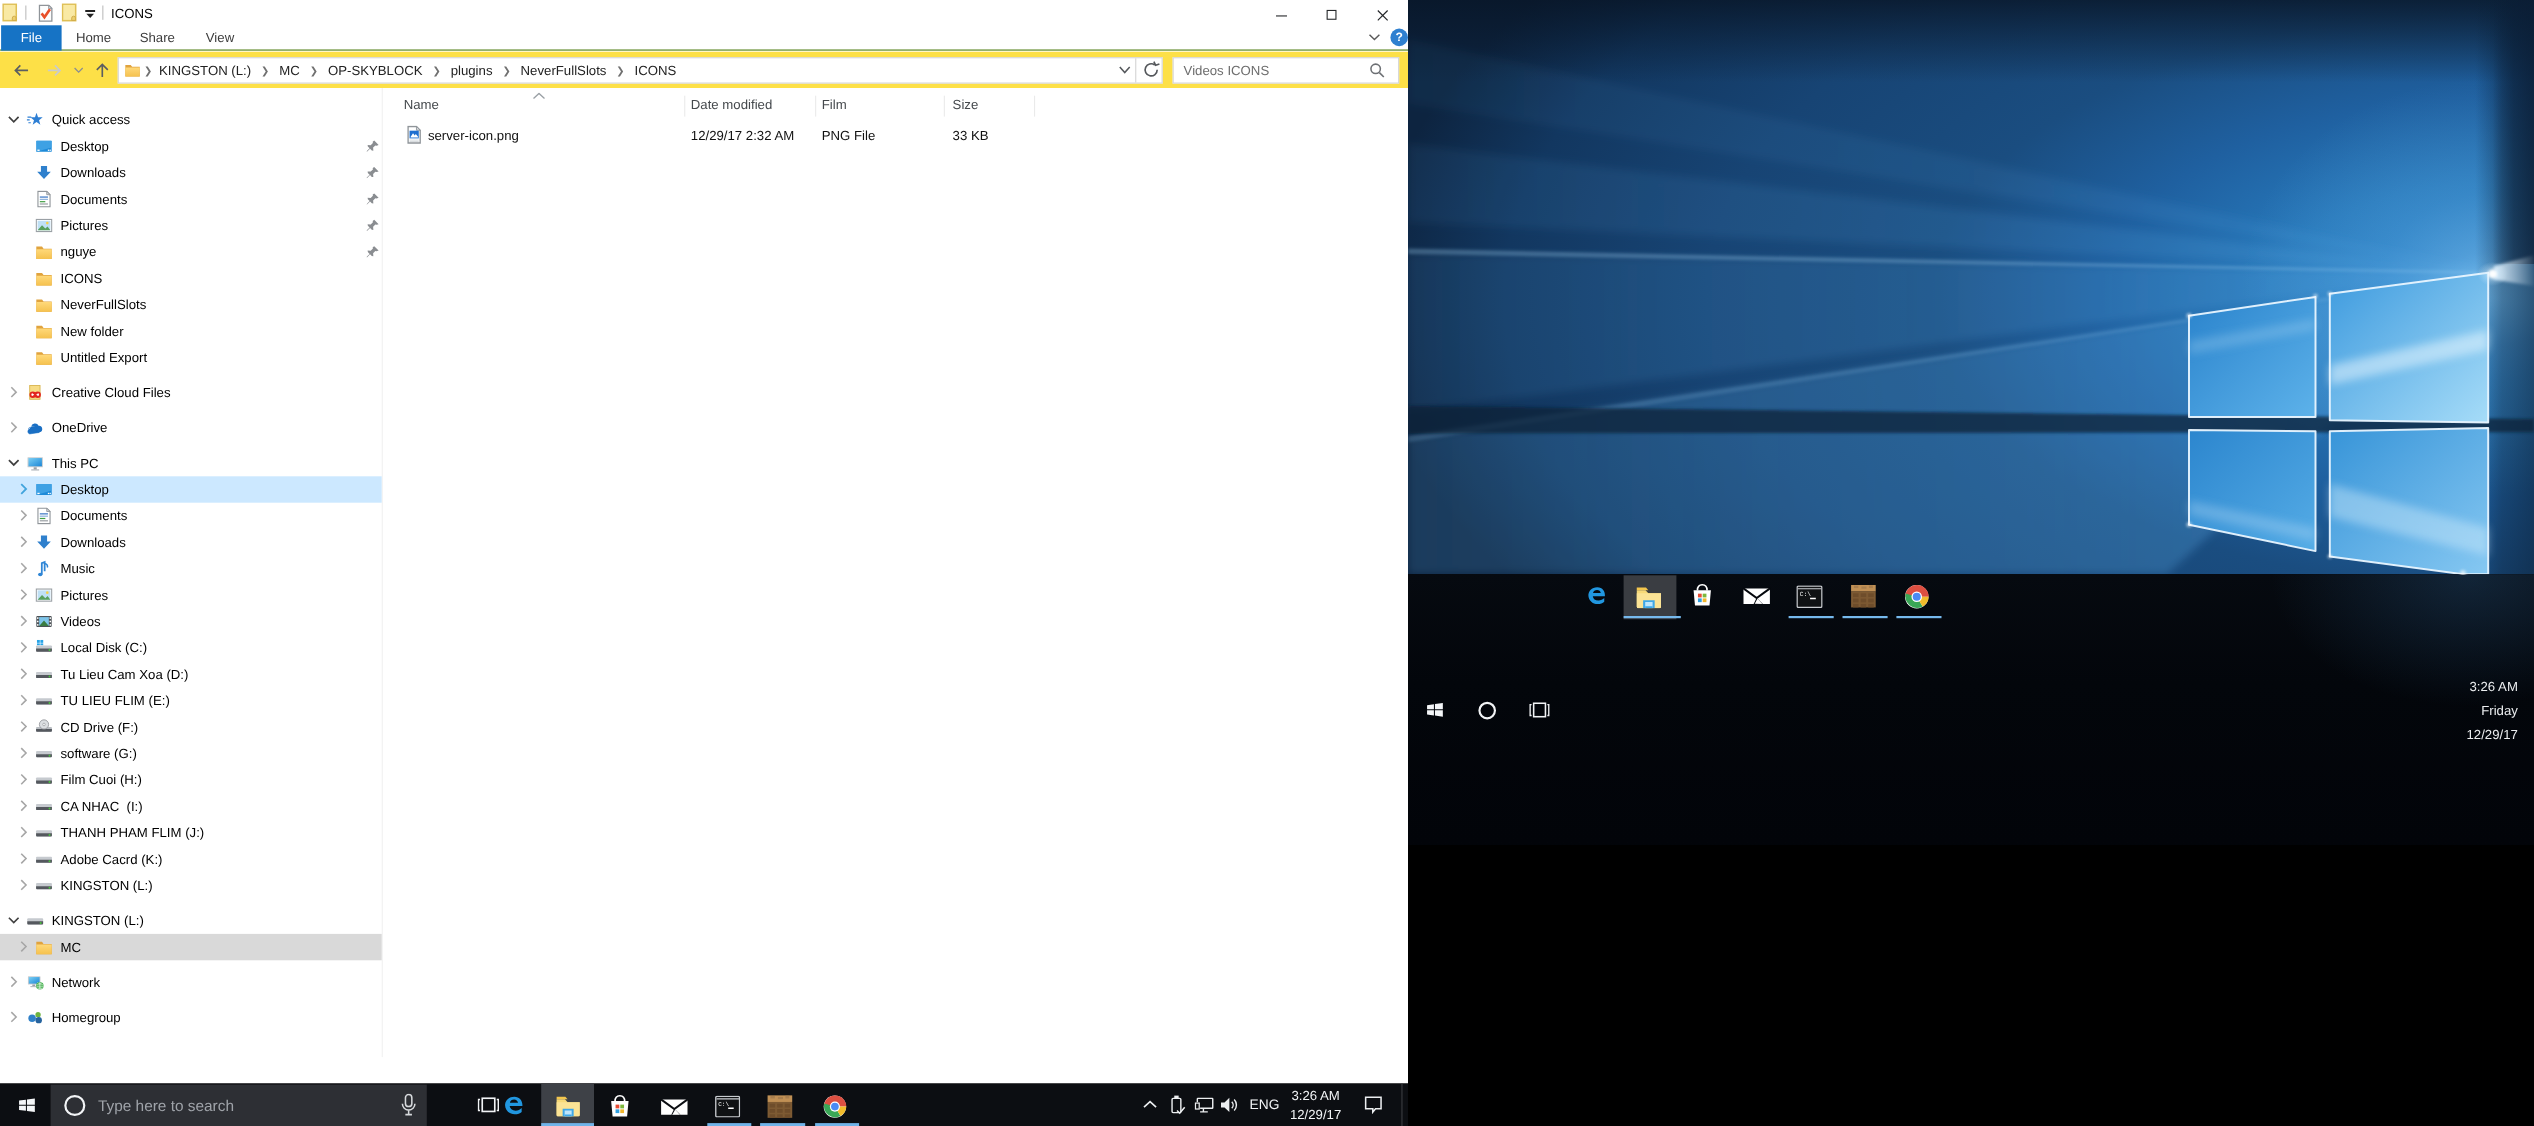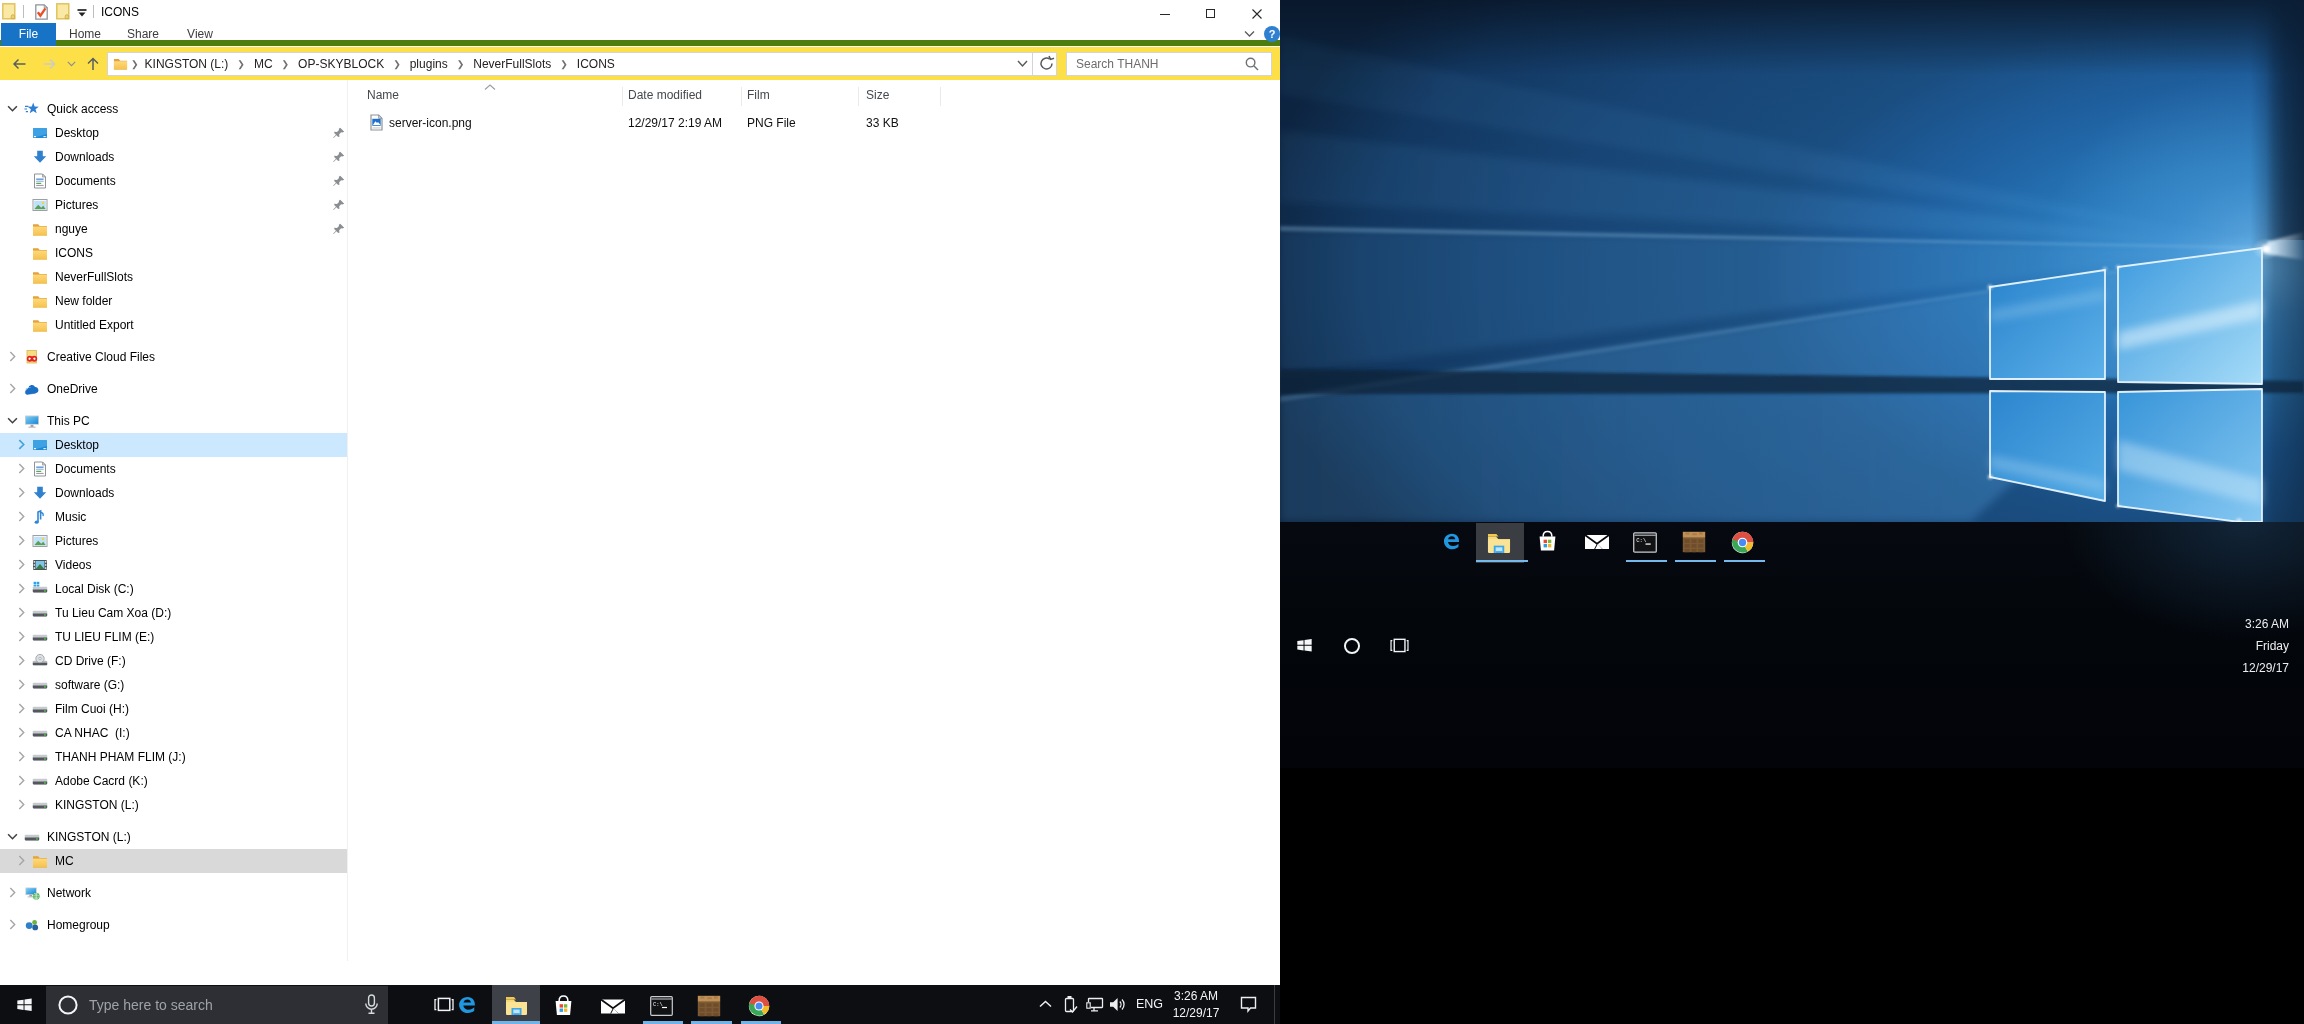--- a/index.html
+++ b/index.html
@@ -1,21 +1,21 @@
 <!DOCTYPE html>
 <html><head><meta charset="utf-8"><style>
 *{margin:0;padding:0;box-sizing:border-box}
 body{font-family:"Liberation Sans",sans-serif;}
 #root{position:relative;width:2304px;height:1024px;background:#000;overflow:hidden;font-family:"Liberation Sans",sans-serif}
 .abs{position:absolute}
 svg{display:block}
 
 #win{position:absolute;left:0;top:0;width:1280px;height:985px;background:#fff;font-size:12px;color:#111}
 .cap{position:absolute;top:0;height:29px;width:46px}
-.tabs{position:absolute;left:0;top:23px;width:1280px;height:23px;background:#fff;border-bottom:6px solid #4d7c0f}
+.tabs{position:absolute;left:0;top:23px;width:1280px;height:23px;background:#fff;border-bottom:1px solid #4d7c0f}
 .tab{position:absolute;top:0;height:23px;font-size:12px;color:#3c3c3c;line-height:23px;text-align:center}
 #ftab{left:1px;width:55px;background:#1673c5;color:#fff}
 .tb{position:absolute;left:0;top:47px;width:1280px;height:33px;background:#fde047}
 .box{position:absolute;border:1px solid #d4d4d4;background:#fff}
 .crumb{font-size:12px;color:#222;line-height:22px}
 .crumb b{font-weight:normal;padding:0 9px}
 .crumb i{font-style:normal;color:#707070;font-size:9px;position:relative;top:-1px}
 
 .row{position:absolute;left:0;width:347px;height:24px;line-height:24px;font-size:12px;color:#000;white-space:nowrap}
 .row .lb{position:absolute;left:47px;top:0}
@@ -245,21 +245,21 @@
     <svg class="abs" style="left:1017px;top:13px" width="11" height="8" viewBox="0 0 11 8">
           <path d="M1 1l4.5 5L10 1" fill="none" stroke="#55585c" stroke-width="1.4"></path>
         </svg>
     <div class="abs" style="left:1032px;top:6px;width:1px;height:22px;background:#d4d4d4"></div>
     <svg class="abs" style="left:1038px;top:8px" width="17" height="17" viewBox="0 0 17 17">
           <path d="M14 8.5a5.5 5.5 0 11-2.2-4.4" fill="none" stroke="#55585c" stroke-width="1.5"></path>
           <path d="M11 1l1.6 3.4L16 3.2" fill="none" stroke="#55585c" stroke-width="1.5"></path>
         </svg>
 
     <div class="box" style="left:1066px;top:5px;width:206px;height:24px"></div>
-    <div class="abs" style="left:1076px;top:10px;font-size:12px;color:#6d6d6d">Search THANH</div>
+    <div class="abs" style="left:1076px;top:10px;font-size:12px;color:#6d6d6d">Videos ICONS</div>
     <svg class="abs" style="left:1245px;top:10px" width="14" height="14" viewBox="0 0 14 14">
           <circle cx="5.6" cy="5.6" r="4.3" fill="none" stroke="#6d7074" stroke-width="1.4"></circle>
           <path d="M9 9l4 4" stroke="#6d7074" stroke-width="1.5"></path>
         </svg>
   </div>
 
   <div class="abs" style="left:347px;top:80px;width:1px;height:881px;background:#f0f0f0"></div>
 
   <div class="abs" style="left:0;top:433px;width:347px;height:24px;background:#cce8ff"></div>
   <div class="abs" style="left:0;top:849px;width:347px;height:24px;background:#d9d9d9"></div>
@@ -560,21 +560,21 @@
         <path d="M1 5.5L6 1l5 4.5" fill="none" stroke="#9aa0a5" stroke-width="1.2"></path>
       </svg>
   <div class="vsep" style="left:622px"></div>
   <div class="vsep" style="left:741px"></div>
   <div class="vsep" style="left:858px"></div>
   <div class="vsep" style="left:940px"></div>
   <svg class="abs" style="left:370px;top:114px" width="13" height="17" viewBox="0 0 13 17">
         <use href="#pngf"></use>
       </svg>
   <div class="cell" style="left:389px">server-icon.png</div>
-  <div class="cell" style="left:628px">12/29/17 2:19 AM</div>
+  <div class="cell" style="left:628px">12/29/17 2:32 AM</div>
   <div class="cell" style="left:747px">PNG File</div>
   <div class="cell" style="left:866px;width:68px;">33 KB</div>
 
 </div>
 
 <div id="tb1">
   <svg class="abs" style="left:16px;top:11px" width="17" height="17" viewBox="0 0 18 18">
         <path d="M1.4 4.8l6.6-.9v4.9H1.4zM9 3.8l7.6-1.1v6.1H9zM1.4 9.8H8v4.9l-6.6-.9zM9 9.8h7.6v6.1L9 14.8z" fill="#f4f6f8"></path>
       </svg>
   <div class="abs" style="left:46px;top:1px;width:342px;height:38px;background:#2d2f34"></div>

